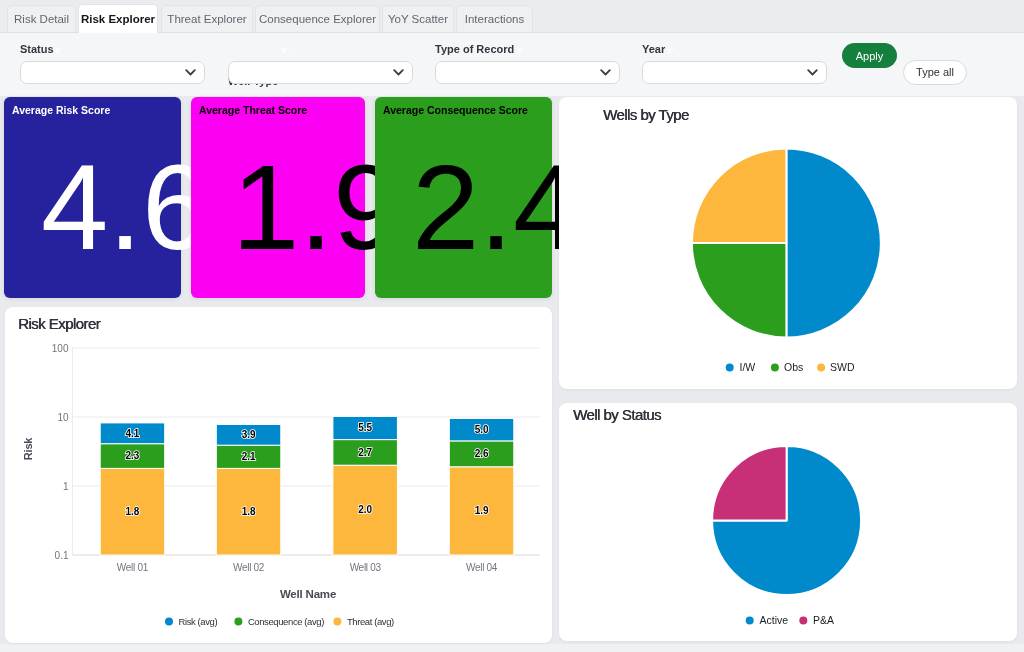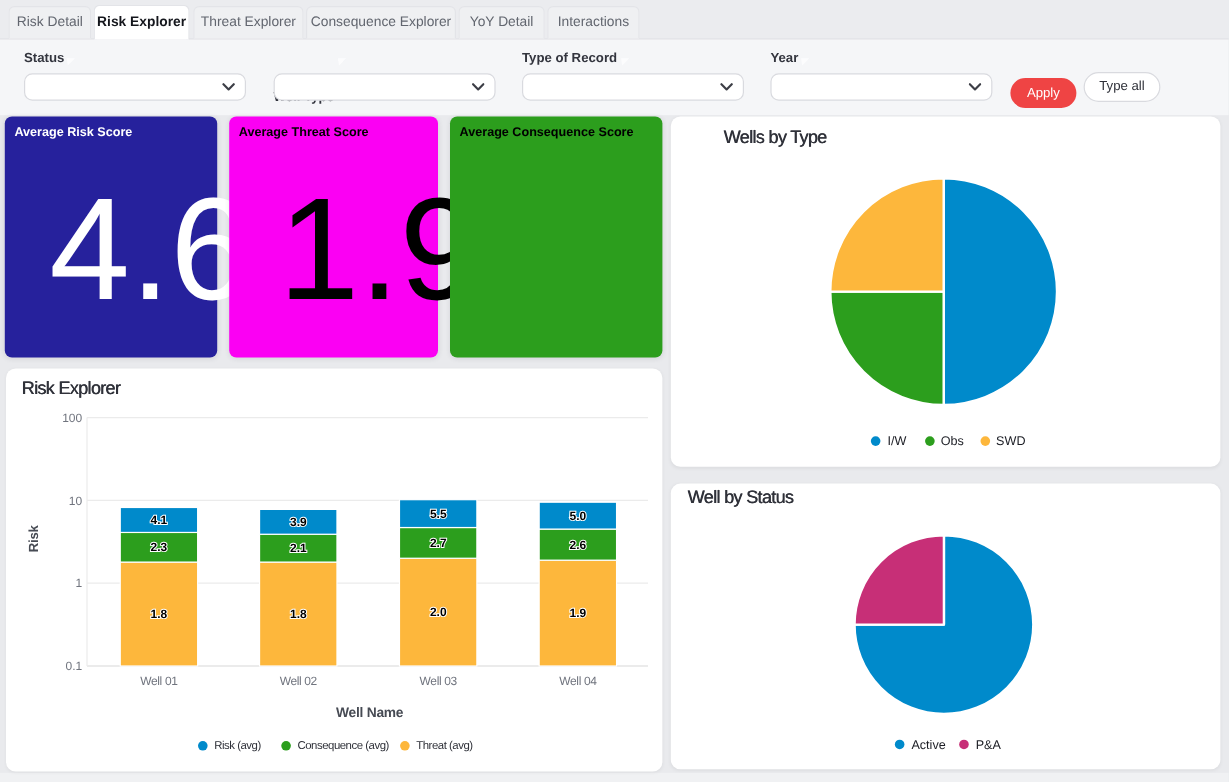--- a/index.html
+++ b/index.html
@@ -28,21 +28,21 @@
 .ptitle { position:absolute; font-size:15px; font-weight:500; color:#30323a; letter-spacing:-0.55px; text-shadow:0.4px 0 0 #30323a; }
 </style>
 </head>
 <body>
 
 <div class="abs" style="left:0;top:0;width:1024px;height:33px;background:#ebecef;border-bottom:1px solid #dfe0e4;"></div>
 <div class="tab" style="left:7px;width:69px;">Risk Detail</div>
 <div class="tab active" style="left:78px;width:80px;">Risk Explorer</div>
 <div class="tab" style="left:161px;width:92px;">Threat Explorer</div>
 <div class="tab" style="left:255px;width:125px;">Consequence Explorer</div>
-<div class="tab" style="left:382px;width:72px;">YoY Detail</div>
+<div class="tab" style="left:382px;width:72px;">YoY Scatter</div>
 <div class="tab" style="left:456px;width:77px;">Interactions</div>
 
 <div class="abs" style="left:0;top:33px;width:1024px;height:63px;background:#f5f6f8;"></div>
 
 <div class="lbl" style="left:20px;">Status</div>
 <div class="lbl" style="left:228px;margin-top:32px;">Well Type</div>
 <div class="lbl" style="left:435px;">Type of Record</div>
 <div class="lbl" style="left:642px;">Year</div>
 
 <svg class="abs" style="left:55px;top:47.5px;" width="8" height="7">
@@ -71,35 +71,36 @@
     <svg width="11" height="7" viewBox="0 0 11 7">
       <path d="M1.2 1.2 L5.5 5.5 L9.8 1.2" fill="none" stroke="#3c3e46" stroke-width="1.8" stroke-linecap="round" stroke-linejoin="round"></path>
     </svg>
   </div>
 <div class="sel" style="left:642px;">
     <svg width="11" height="7" viewBox="0 0 11 7">
       <path d="M1.2 1.2 L5.5 5.5 L9.8 1.2" fill="none" stroke="#3c3e46" stroke-width="1.8" stroke-linecap="round" stroke-linejoin="round"></path>
     </svg>
   </div>
 
-<div class="abs" style="left:842px;top:65px;width:55px;height:25px;background:#ef4444;border-radius:13px;color:#fff;font-size:11px;display:flex;align-items:center;justify-content:center;">Apply</div>
+<div class="abs" style="left:842px;top:43px;width:55px;height:25px;background:#15803d;border-radius:13px;color:#fff;font-size:11px;display:flex;align-items:center;justify-content:center;">Apply</div>
 <div class="abs" style="left:903px;top:59.5px;width:64px;height:25px;background:#fff;border:1px solid #d9dadf;border-radius:13px;color:#2e3038;font-size:11px;display:flex;align-items:center;justify-content:center;">Type all</div>
 
 <div class="abs" style="left:0;top:643.5px;width:1024px;height:9px;background:#f0f1f3;"></div>
 
 <div class="card" style="left:4px;width:177px;background:#26219c;">
   <div class="t" style="color:#fff;">Average Risk Score</div>
   <div class="n" style="color:#fff;">4.6</div>
 </div>
 <div class="card" style="left:191px;width:174px;background:#fb00f3;">
   <div class="t" style="color:#000;">Average Threat Score</div>
   <div class="n" style="color:#000;transform:translateX(4px);">1.9</div>
 </div>
 <div class="card" style="left:375px;width:177px;background:#2c9e1d;">
   <div class="t" style="color:#000;">Average Consequence Score</div>
+  <div class="n" style="color:#000;">2.4</div>
 </div>
 
 <div class="panel" style="left:5px;top:307px;width:547px;height:336px;"></div>
 <div class="ptitle" style="left:18px;top:315px;">Risk Explorer</div>
 
 <svg class="abs" style="left:5px;top:307px;" width="547" height="336" viewBox="0 0 547 336">
 
   <g stroke="#ebebeb" stroke-width="1">
     <line x1="67.5" y1="41" x2="535" y2="41"></line>
     <line x1="67.5" y1="110" x2="535" y2="110"></line>

